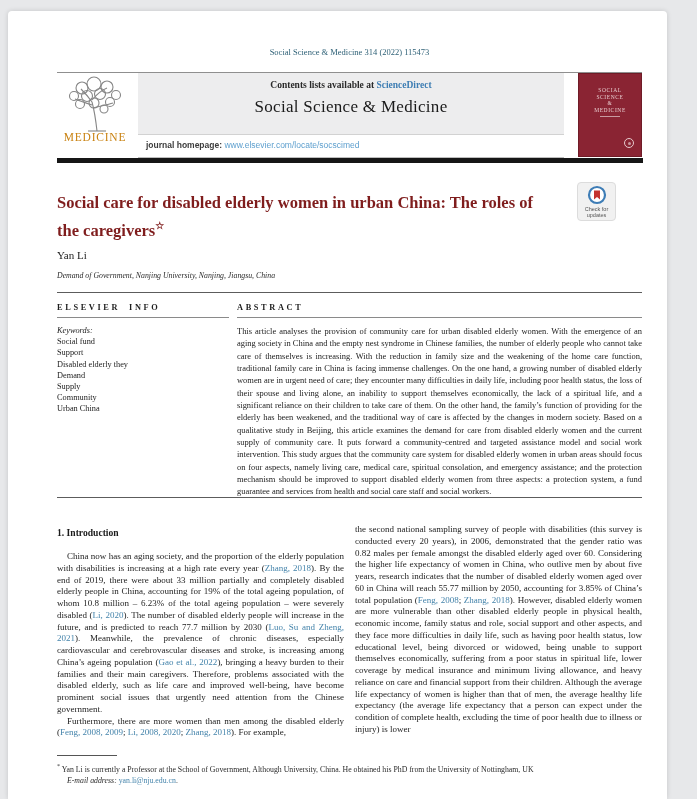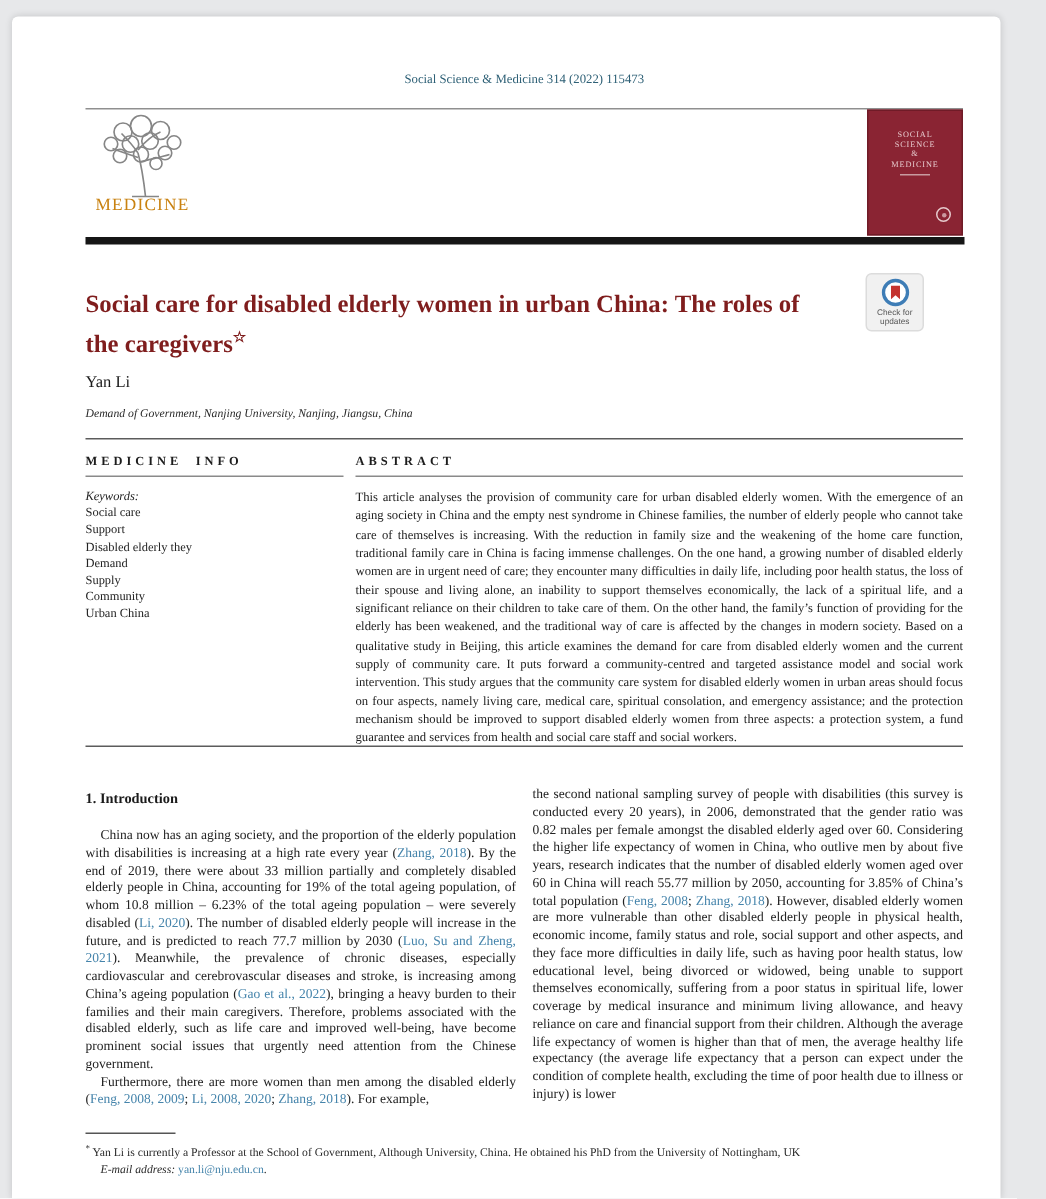--- a/index.html
+++ b/index.html
@@ -103,20 +103,27 @@
             <path d="M29 33 C36 31 43 30 49 28"></path>
             <path d="M28 27 C24 21 20 17 17 14"></path>
             <path d="M28 25 C33 19 38 15 43 13"></path>
             <path d="M24 56 h18"></path>
           </g>
         </svg>
       </span>
       <div class="els-name">MEDICINE</div>
     </div>
 
+    <div class="abs mast-box">
+      <div class="mast-contents"><span>Contents lists available at </span><span class="link">ScienceDirect</span></div>
+      <div class="mast-title">Social Science &amp; Medicine</div>
+      <div class="mast-home">
+        <div class="mast-home-inner"><span>journal homepage: </span><span class="link-light">www.elsevier.com/locate/socscimed</span></div>
+      </div>
+    </div>
 
     <div class="abs cover">
       <div class="cover-line first">SOCIAL</div>
       <div class="cover-line">SCIENCE</div>
       <div class="cover-line">&amp;</div>
       <div class="cover-line">MEDICINE</div>
       <div class="cover-rule"></div>
       <div class="cover-ring"></div>
     </div>
 
@@ -136,24 +143,24 @@
       </span>
       <div class="badge-txt"><span>Check for</span><br><span>updates</span></div>
     </div>
 
     <div class="abs author">Yan Li</div>
     <div class="abs affil">Demand of Government, Nanjing University, Nanjing, Jiangsu, China</div>
     <div class="abs mid-rule"></div>
 
     <div class="abs info-wrap">
       <div class="info-col">
-        <div class="sec-head">MEDICINE INFO</div>
+        <div class="sec-head">ELSEVIER INFO</div>
         <div class="head-rule"></div>
         <div class="kw kw-label">Keywords:</div>
-        <div class="kw">Social care</div>
+        <div class="kw">Social fund</div>
         <div class="kw">Support</div>
         <div class="kw">Disabled elderly they</div>
         <div class="kw">Demand</div>
         <div class="kw">Supply</div>
         <div class="kw">Community</div>
         <div class="kw">Urban China</div>
       </div>
       <div class="abs-col">
         <div class="sec-head">ABSTRACT</div>
         <div class="head-rule"></div>

